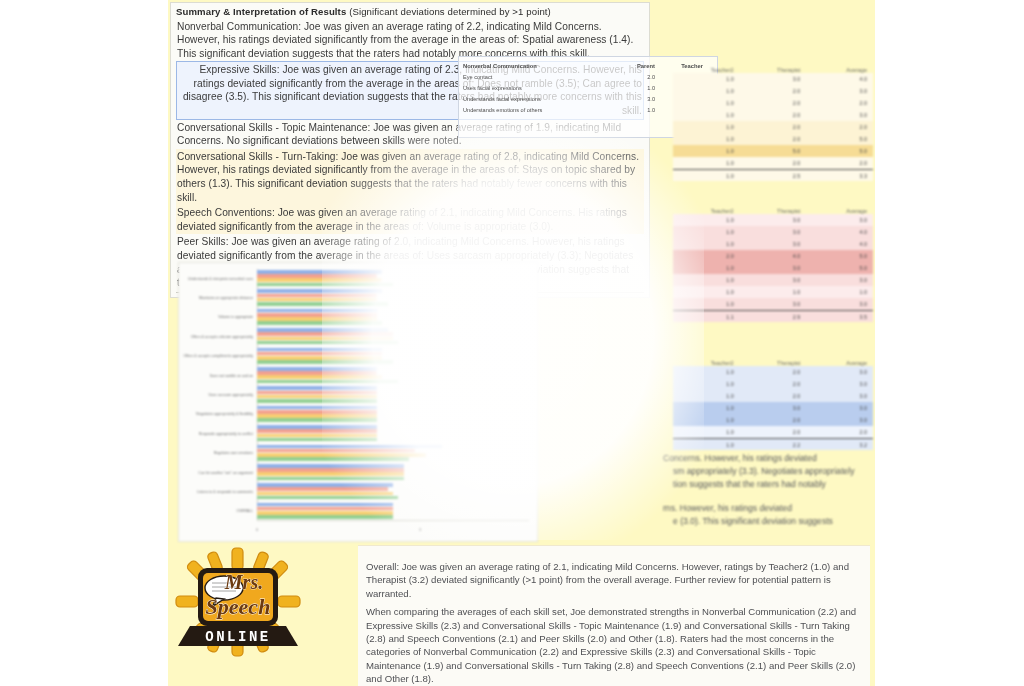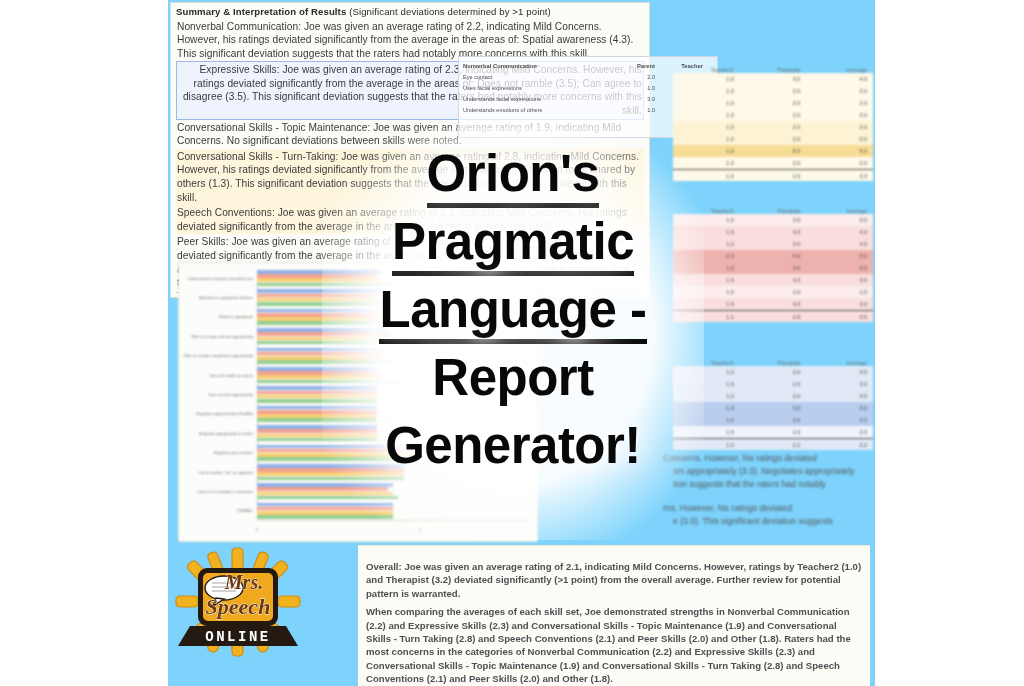--- a/index.html
+++ b/index.html
@@ -4,21 +4,21 @@
 <style>
   * { margin:0; padding:0; box-sizing:border-box; }
   html,body{ width:1024px; height:686px; background:#ffffff; overflow:hidden;
              font-family:"Liberation Sans", sans-serif; }
 
   #stage{ position:relative; width:1024px; height:686px; background:#ffffff; overflow:hidden; }
 
   
   #doc{
     position:absolute; left:168px; top:0; width:707px; height:686px;
-    background:#7dd3fc; overflow:hidden;
+    background:#fef9c3; overflow:hidden;
   }
 
   
   .summary-block{
     position:absolute; left:2px; top:2px; width:480px;
     background:#fbfbf7; border:1px solid #dcdcd2;
     padding:3px 5px 4px 5px;
     filter:blur(0.55px);
   }
   .summary-title{ font-size:9.6px; color:#2c2c2c; line-height:12.5px; letter-spacing:.1px; }
@@ -86,21 +86,21 @@
     width:500px; filter:blur(0.8px); white-space:nowrap; overflow:hidden;
   }
 
   #bottom-block{
     position:absolute; left:190px; top:545px; width:512px;
     background:#fcfbf6; border-top:1px solid #f0e9cf;
     padding:14px 8px 8px 8px;
     filter:blur(0.7px);
   }
   #bottom-block p{
-    font-size:9.6px; line-height:13.4px; color:#4f5054; margin-bottom:5px;font-weight:bold;
+    font-size:9.6px; line-height:13.4px; color:#4f5054; margin-bottom:5px;
   }
 
   
   #overlay-skills{
     position:absolute; left:290px; top:56px; width:260px; height:82px;
     background:rgba(255,255,255,0.72);
     border:1px solid #cfd6e2;
     font-size:5.6px; color:#4d4d4d; padding:3px 4px;
     filter:blur(0.7px);
   }
@@ -137,21 +137,21 @@
 
 <div id="stage">
 
   <div id="doc">
 
     <div class="summary-block">
       <div class="summary-title">
         <b>Summary &amp; Interpretation of Results</b>
         <span>(Significant deviations determined by &gt;1 point)</span>
       </div>
-      <div class="srow plain wrapme">Nonverbal Communication: Joe was given an average rating of 2.2, indicating Mild Concerns. However, his ratings deviated significantly from the average in the areas of: Spatial awareness (4.3). This significant deviation suggests that the raters had notably more concerns with this skill.</div>
+      <div class="srow plain wrapme">Nonverbal Communication: Joe was given an average rating of 2.2, indicating Mild Concerns. However, his ratings deviated significantly from the average in the areas of: Spatial awareness (1.4). This significant deviation suggests that the raters had notably more concerns with this skill.</div>
       <div class="srow hl-blue wrapme">Expressive Skills: Joe was given an average rating of 2.3, indicating Mild Concerns. However, his ratings deviated significantly from the average in the areas of: Does not ramble (3.5); Can agree to disagree (3.5). This significant deviation suggests that the raters had notably more concerns with this skill.</div>
       <div class="srow plain wrapme">Conversational Skills - Topic Maintenance: Joe was given an average rating of 1.9, indicating Mild Concerns. No significant deviations between skills were noted.</div>
       <div class="srow hl-yellow wrapme">Conversational Skills - Turn-Taking: Joe was given an average rating of 2.8, indicating Mild Concerns. However, his ratings deviated significantly from the average in the areas of: Stays on topic shared by others (1.3). This significant deviation suggests that the raters had notably fewer concerns with this skill.</div>
       <div class="srow hl-yellow wrapme">Speech Conventions: Joe was given an average rating of 2.1, indicating Mild Concerns. His ratings deviated significantly from the average in the areas of: Volume is appropriate (3.0).</div>
       <div class="srow plain wrapme">Peer Skills: Joe was given an average rating of 2.0, indicating Mild Concerns. However, his ratings deviated significantly from the average in the areas of: Uses sarcasm appropriately (3.3); Negotiates appropriately (3.3). Can let another "win" an argument (3.3). This significant deviation suggests that the raters had notably more concerns with this skill.</div>
       <div class="sep"></div>
     </div>
 
     <div id="overlay-skills">
       <div class="osrow oshead">
@@ -466,27 +466,20 @@
 
     <div id="bottom-block" style="left:190px; top:545px;">
       <p>Overall: Joe was given an average rating of 2.1, indicating Mild Concerns. However, ratings by Teacher2 (1.0) and Therapist (3.2) deviated significantly (&gt;1 point) from the overall average.  Further review for potential pattern is warranted.</p>
       <p>When comparing the averages of each skill set, Joe demonstrated strengths in Nonverbal Communication (2.2) and Expressive Skills (2.3) and Conversational Skills - Topic Maintenance (1.9) and Conversational Skills - Turn Taking (2.8) and Speech Conventions (2.1) and Peer Skills (2.0) and Other (1.8). Raters had the most concerns in the categories of Nonverbal Communication (2.2) and Expressive Skills (2.3) and Conversational Skills - Topic Maintenance (1.9) and Conversational Skills - Turn Taking (2.8) and Speech Conventions (2.1) and Peer Skills (2.0) and Other (1.8).</p>
     </div>
 
   </div>
 
   <div id="title-scrim"></div>
 
-  <div id="title">
-    <span class="tline"><u>Orion's</u></span>
-    <span class="tline"><u>Pragmatic</u></span>
-    <span class="tline"><u>Language -</u></span>
-    <span class="tline"><span>Report</span></span>
-    <span class="tline"><span>Generator!</span></span>
-  </div>
 
   <div id="logo">
     <svg viewBox="0 0 132 112" width="132" height="112">
       <g fill="#f0b21f" stroke="#d08c10" stroke-width="1.2" stroke-linejoin="round">
         <rect x="60" y="2" width="11" height="22" rx="4"></rect>
         <rect x="60" y="88" width="11" height="22" rx="4"></rect>
         <rect x="4" y="50" width="22" height="11" rx="4"></rect>
         <rect x="106" y="50" width="22" height="11" rx="4"></rect>
         <rect x="20" y="14" width="11" height="22" rx="4" transform="rotate(-45 25.5 25)"></rect>
         <rect x="100" y="14" width="11" height="22" rx="4" transform="rotate(45 105.5 25)"></rect>

